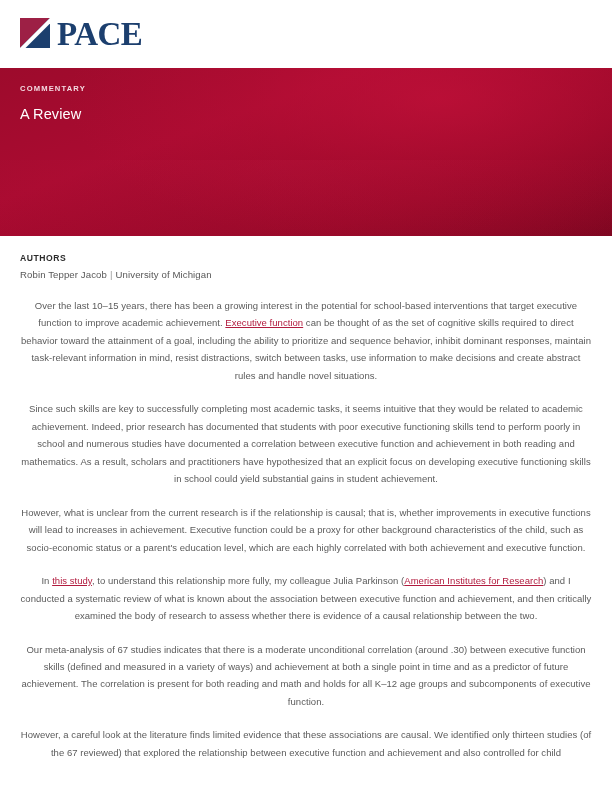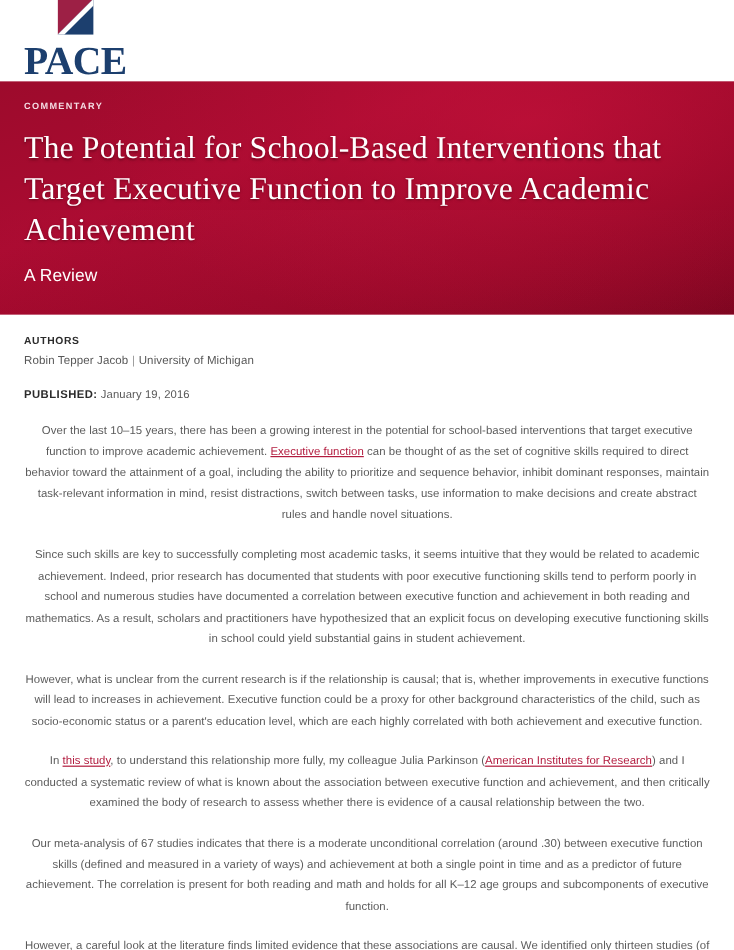--- a/index.html
+++ b/index.html
@@ -20,43 +20,42 @@
   .logo-header {
     height: 68px;
     background: #ffffff;
     display: flex;
     align-items: center;
     padding-left: 20px;
     box-sizing: border-box;
   }
   .logo-lockup {
     display: flex;
-    align-items: center;
+    align-items: flex-start;
     gap: 7px;
-    flex-direction: column;
   }
   .logo-mark {
     width: 30px;
     height: 30px;
     position: relative;
     display: block;
   }
   .logo-wordmark {
     font-family: "Liberation Serif", "DejaVu Serif", serif;
     font-weight: bold;
     font-size: 33px;
     line-height: 1;
     color: #1c3f6e;
     letter-spacing: -0.5px;
   }
 
   
   .banner {
     position: relative;
-    height: 194px;
+    height: 168px;
     box-sizing: border-box;
     padding: 16px 20px 0 20px;
     background-color: #a3092e;
     background-image:
       radial-gradient(ellipse 85% 130% at 72% 18%, rgba(200,18,60,0.62) 0%, rgba(190,16,55,0.30) 38%, rgba(120,6,32,0.0) 72%),
       linear-gradient(160deg, #9d0b2c 0%, #aa0b31 34%, #930726 72%, #7d0620 100%);
     overflow: hidden;
   }
   .banner::after {
     content: "";
@@ -167,33 +166,28 @@
         <polygon points="30,0 0,30 5.5,30 30,5.5" fill="#ffffff"></polygon>
       </svg>
     </span>
     <span class="logo-wordmark">PACE</span>
   </div>
 </header>
 
 <section class="banner">
   <div class="banner-inner">
     <div class="kicker">COMMENTARY</div>
-    <h1 class="doc-title">The Potential for School-Based Interventions that Target Executive Function to Improve Academic Achievement</h1>
     <div class="doc-subtitle">A Review</div>
   </div>
 </section>
 
 <section class="meta">
   <div class="meta-heading">AUTHORS</div>
   <p class="meta-author">
     <span>Robin Tepper Jacob</span><span class="meta-sep">|</span><span>University of Michigan</span>
-  </p>
-  <p class="meta-published">
-    <b>PUBLISHED:</b>
-    <span>January 19, 2016</span>
   </p>
 </section>
 
 <article class="article-body">
     <p>Over the last 10–15 years, there has been a growing interest in the potential for school-based interventions that target executive function to improve academic achievement. <a class="inline-link" href="#">Executive function</a> can be thought of as the set of cognitive skills required to direct behavior toward the attainment of a goal, including the ability to prioritize and sequence behavior, inhibit dominant responses, maintain task-relevant information in mind, resist distractions, switch between tasks, use information to make decisions and create abstract rules and handle novel situations.</p>
     <p>Since such skills are key to successfully completing most academic tasks, it seems intuitive that they would be related to academic achievement. Indeed, prior research has documented that students with poor executive functioning skills tend to perform poorly in school and numerous studies have documented a correlation between executive function and achievement in both reading and mathematics. As a result, scholars and practitioners have hypothesized that an explicit focus on developing executive functioning skills in school could yield substantial gains in student achievement.</p>
     <p>However, what is unclear from the current research is if the relationship is causal; that is, whether improvements in executive functions will lead to increases in achievement. Executive function could be a proxy for other background characteristics of the child, such as socio-economic status or a parent's education level, which are each highly correlated with both achievement and executive function.</p>
     <p>In <a class="inline-link" href="#">this study</a>, to understand this relationship more fully, my colleague Julia Parkinson (<a class="inline-link" href="#">American Institutes for Research</a>) and I conducted a systematic review of what is known about the association between executive function and achievement, and then critically examined the body of research to assess whether there is evidence of a causal relationship between the two.</p>
     <p>Our meta-analysis of 67 studies indicates that there is a moderate unconditional correlation (around .30) between executive function skills (defined and measured in a variety of ways) and achievement at both a single point in time and as a predictor of future achievement. The correlation is present for both reading and math and holds for all K–12 age groups and subcomponents of executive function.</p>
     <p>However, a careful look at the literature finds limited evidence that these associations are causal. We identified only thirteen studies (of the 67 reviewed) that explored the relationship between executive function and achievement and also controlled for child</p>

